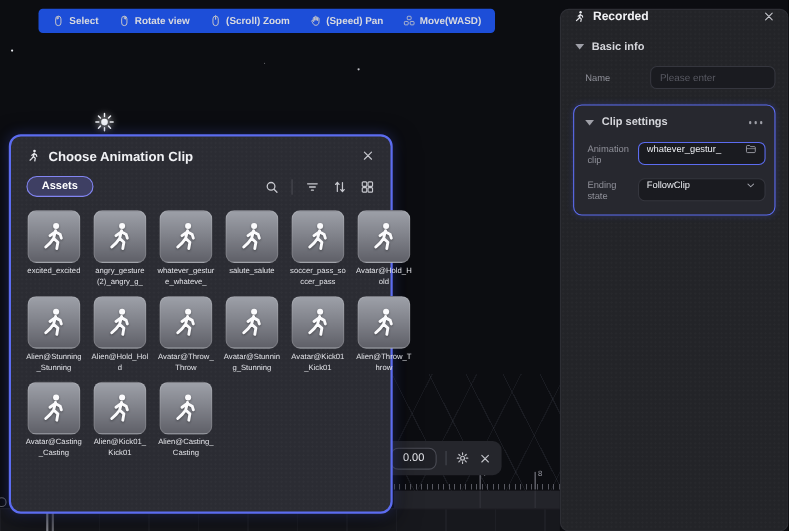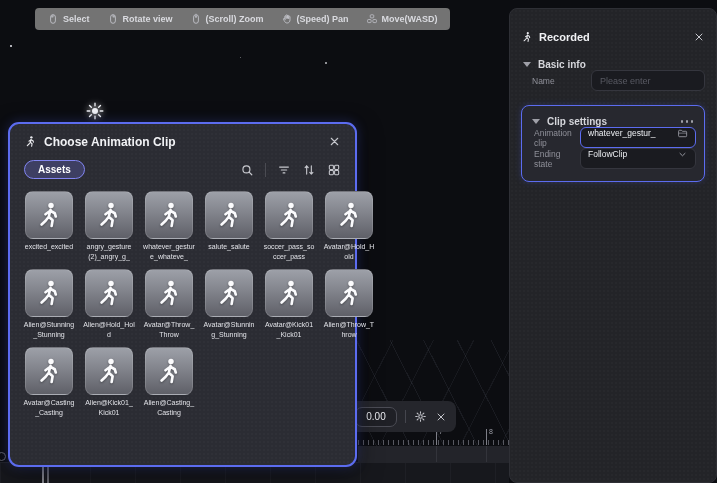--- a/index.html
+++ b/index.html
@@ -14,21 +14,21 @@
       repeating-linear-gradient(63deg, rgba(80,84,98,.20) 0 1px, transparent 1px 30px),
       repeating-linear-gradient(117deg, rgba(80,84,98,.16) 0 1px, transparent 1px 36px);
   }
   .light-gizmo { position:absolute; left:85px; top:101px; width:20px; height:20px; color:#f5f6fa; z-index:4;
     filter:drop-shadow(0 0 3px rgba(255,255,255,.85)); }
   .left-ring { position:absolute; left:-3px; top:452px; width:9px; height:9px; border-radius:50%;
     border:1.5px solid #6a6b74; z-index:3; }
 
   
   .vtoolbar { position:absolute; left:35px; top:8px; height:22px; padding:0 12px; z-index:3;
-    background:#737373; border-radius:4px; display:flex; align-items:center; gap:17px; }
+    background:#1d4ed8; border-radius:4px; display:flex; align-items:center; gap:17px; }
   .vt-item { display:flex; align-items:center; gap:4px; color:#d9dadf; font-size:9px; font-weight:600; cursor:pointer; }
   .vt-item svg { width:12px; height:12px; color:#c2c3ca; }
 
   
   .kf-widget { position:absolute; left:344px; top:401px; width:112px; height:31px; z-index:3;
     background:#25262c; border-radius:8px; display:flex; align-items:center; justify-content:flex-end;
     gap:8px; padding-right:9px; }
   .kf-value { width:42px; height:20px; border:1px solid #4b4c55; border-radius:7px; background:#1f2026;
     color:#e9eaef; font-size:10px; display:flex; align-items:center; justify-content:center; }
   .kf-div { width:1px; height:13px; background:#45464e; }
@@ -72,29 +72,29 @@
     border:1px solid rgba(255,255,255,.14);
     display:flex; align-items:center; justify-content:center; }
   .tile svg { width:30px; height:30px; color:#fbfbfd; filter:drop-shadow(0 1px 1px rgba(0,0,0,.35)); }
   .tile-label { margin-top:3px; width:52px; min-height:21px; font-size:7px; line-height:1.45; color:#e2e3e8;
     text-align:center; word-break:break-all; }
 
   
   .panel { position:absolute; left:509px; top:8px; width:208px; height:475px; z-index:8;
     background:#232428; border-radius:8px; border:1px solid #2e2f35;
     background-image:radial-gradient(rgba(255,255,255,.018) 1px, transparent 1px); background-size:4px 4px;
-    padding:22px 11px; }
+    padding:0 11px; }
   .panel-head { display:flex; align-items:center; gap:6px; }
   .panel-head .walker-sm { width:12px; height:12px; color:#e9eaee; }
   .panel-title { color:#f0f1f4; font-size:11px; font-weight:700; flex:1; }
   .caret { width:0; height:0; border-left:4px solid transparent; border-right:4px solid transparent;
     border-top:5px solid #9fa0a8; display:inline-block; }
   .section-head { display:flex; align-items:center; gap:7px; margin:16px 0 0 2px; cursor:pointer; }
   .section-title { color:#d5d6db; font-size:10px; font-weight:700; }
-  .form-row { display:flex; align-items:center; margin-top:0; padding-left:11px; }
+  .form-row { display:flex; align-items:center; margin-top:12px; padding-left:11px; }
   .form-label { flex:1; color:#8f9099; font-size:8.5px; }
   .text-input { width:114px; height:21px; background:#1a1b20; border:1px solid #35363e; border-radius:6px;
     color:#e9eaef; font-size:9px; padding:0 8px; outline:none; font-family:"Liberation Sans",sans-serif; }
   .text-input::placeholder { color:#585962; }
   .card { margin-top:14px; border:1.5px solid #5c6cf0; border-radius:8px; background:#27282f;
     box-shadow:0 0 6px rgba(76,96,240,.25); padding:8px 8px 12px; }
   .card .section-head { margin-top:2px; }
   .card .form-row { padding-left:4px; }
   .more-dots { display:flex; gap:2.5px; margin-left:auto; cursor:pointer; padding:3px; }
   .more-dots i { width:2.5px; height:2.5px; border-radius:50%; background:#9fa0a8; }

